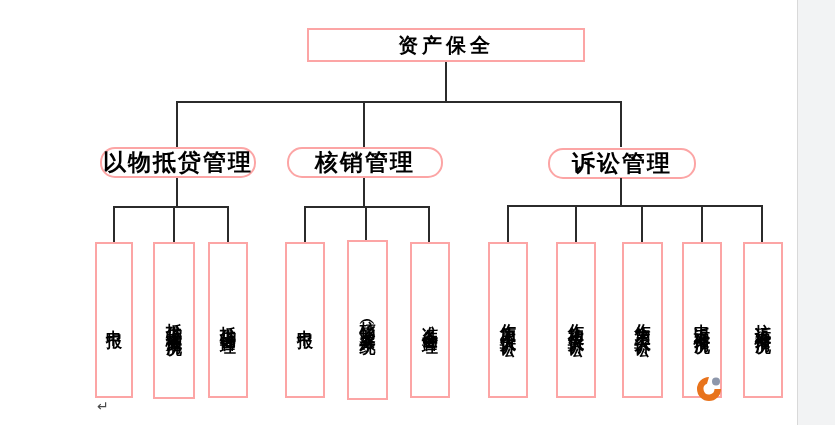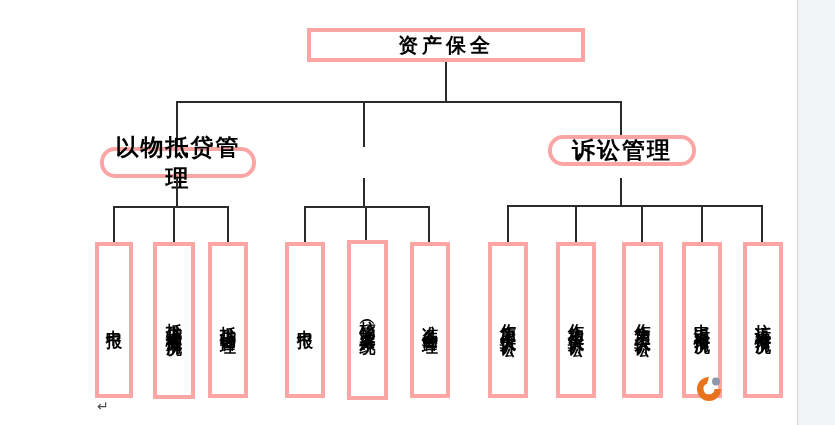--- a/index.html
+++ b/index.html
@@ -5,23 +5,23 @@
   html,body { margin:0; padding:0; background:#fff; }
   #canvas {
     position:relative; width:835px; height:425px; background:#ffffff;
     font-family:"DejaVu Sans","Liberation Sans",sans-serif; overflow:hidden;
   }
   .page-strip {
     position:absolute; left:797px; top:0; width:38px; height:425px;
     background:#f2f3f4; border-left:1px solid #d9d9d9;
   }
   .box {
-    position:absolute; box-sizing:border-box; border:4px solid #fca5a5; background:#fff;
+    position:absolute; box-sizing:border-box; border:2px solid #fca5a5; background:#fff;
     display:flex; align-items:center; justify-content:center;
-    font-weight:bold; color:#000; text-align:center;
+    font-weight:bold; color:#000; text-align:left;
   }
   .lvl1 { font-size:20px; letter-spacing:4px; }
   .lvl2 { font-size:23px; letter-spacing:2px;border-radius:15px; }
   .vbox {
     writing-mode:vertical-rl; text-orientation:mixed;
     font-size:16px; letter-spacing:3px; line-height:1;
   }
   .hline, .vline { position:absolute; background:#2b2b2b; }
   .hline { height:2px; } .vline { width:2px; }
   .pilcrow {
@@ -47,21 +47,22 @@
 
   <div class="box lvl1" style="left:307px; top:28px; width:278px; height:34px;">资产保全</div>
 
   <div class="vline" style="left:445px; top:62px;  height:39px;"></div>
   <div class="hline" style="left:176px; top:101px; width:446px;"></div>
   <div class="vline" style="left:176px; top:101px; height:46px;"></div>
   <div class="vline" style="left:363px; top:101px; height:46px;"></div>
   <div class="vline" style="left:620px; top:101px; height:46px;"></div>
 
   <div class="box lvl2" style="left:100px; top:147px; width:156px; height:31px;">以物抵贷管理</div>
-  <div class="box lvl2" style="left:548px; top:135px; width:148px; height:31px;">诉讼管理</div>
+  <div class="box lvl2" style="left:287px; top:147px; width:156px; height:31px;">核销管理</div>
+  <div class="box lvl2" style="left:548px; top:148px; width:148px; height:31px;">诉讼管理</div>
 
   <div class="vline" style="left:176px; top:178px; height:28px;"></div>
   <div class="hline" style="left:113px; top:206px; width:116px;"></div>
   <div class="vline" style="left:113px; top:206px; height:36px;"></div>
   <div class="vline" style="left:173px; top:206px; height:36px;"></div>
   <div class="vline" style="left:227px; top:206px; height:36px;"></div>
 
   <div class="vline" style="left:363px; top:178px; height:28px;"></div>
   <div class="hline" style="left:304px; top:206px; width:126px;"></div>
   <div class="vline" style="left:304px; top:206px; height:36px;"></div>

